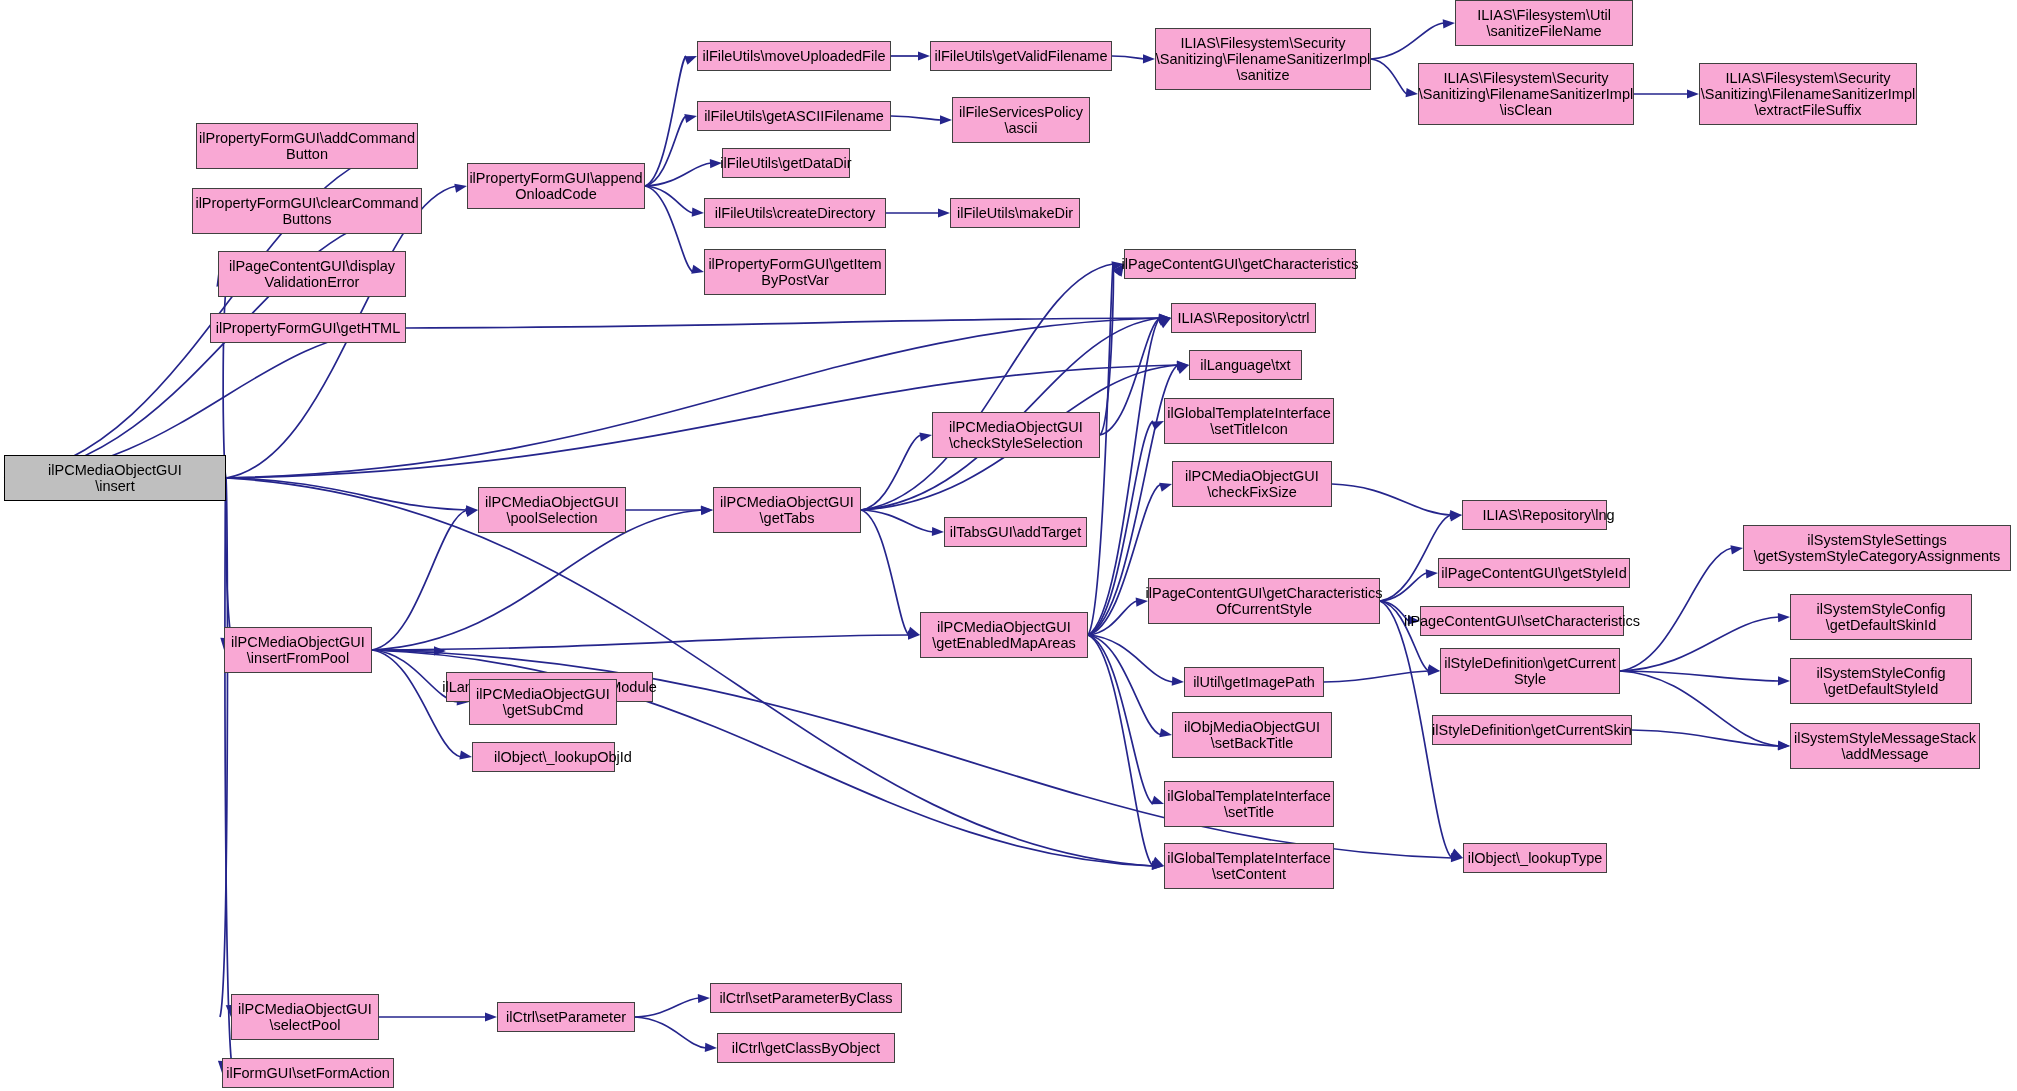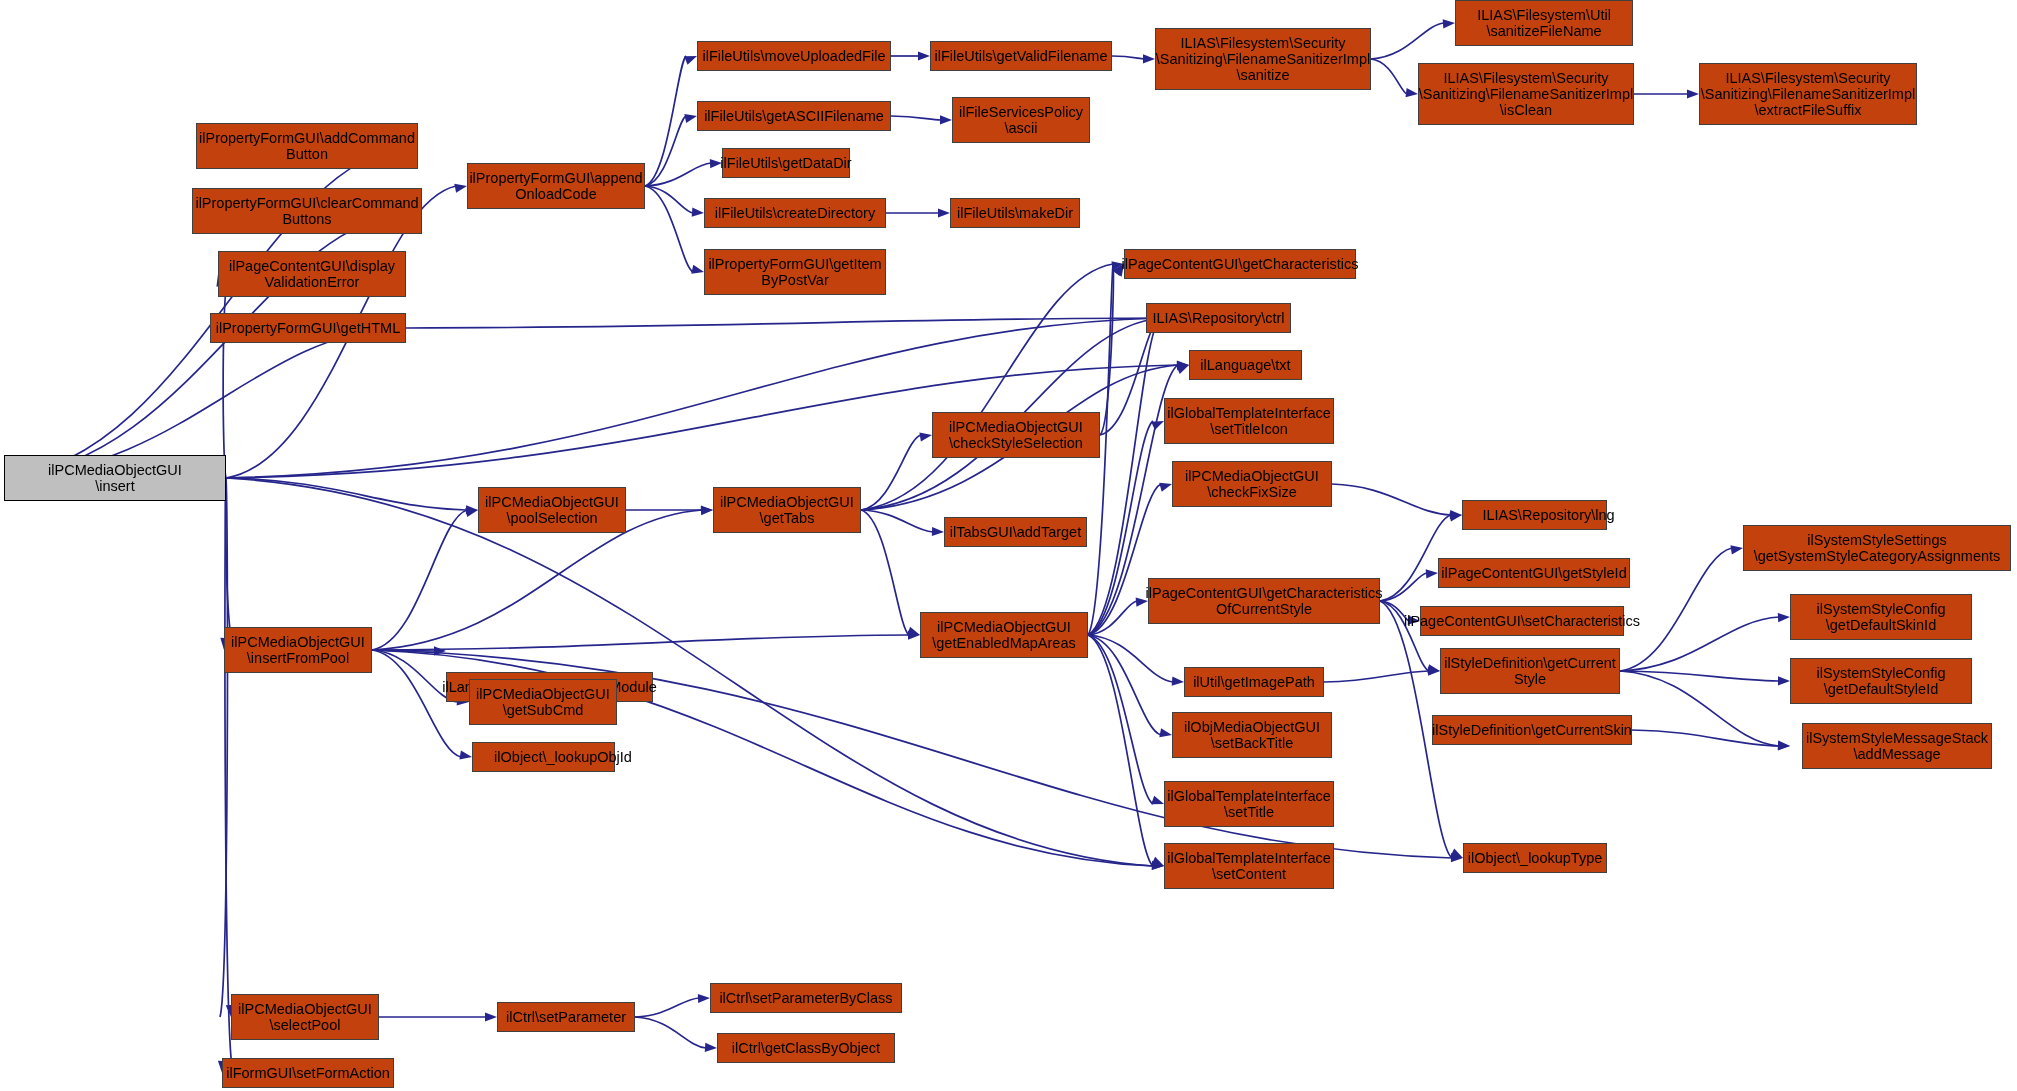--- a/index.html
+++ b/index.html
@@ -1,19 +1,19 @@
 <!DOCTYPE html>
 <html><head>
 <meta charset="utf-8">
 <style>
   html,body{margin:0;padding:0;background:#ffffff;}
   #canvas{position:relative;width:2017px;height:1091px;background:#ffffff;
           font-family:"Liberation Sans","DejaVu Sans",sans-serif;overflow:hidden;}
   .node{position:absolute;box-sizing:border-box;border:1.4px solid #404040;
-        background:#c2410c;color:#000000;display:flex;align-items:center;
+        background:#f9a8d4;color:#000000;display:flex;align-items:center;
         justify-content:center;text-align:center;font-size:14.5px;line-height:1.12;
         white-space:pre-line;padding:1px 4px;}
   .node.root{background:#bfbfbf;border-color:#000000;}
   svg.edges{position:absolute;left:0;top:0;width:2017px;height:1091px;pointer-events:none;}
   svg.edges path{fill:none;stroke:#25258c;stroke-width:1.7px;}
   svg.edges polygon{fill:#25258c;stroke:none;}
 </style>
 </head>
 <body>
 
@@ -196,21 +196,21 @@
       <div class="node" style="left: 944px; top: 517px; width: 143px; height: 30px;">ilTabsGUI\addTarget</div>
       <div class="node" style="left: 224px; top: 627px; width: 148px; height: 46px;">ilPCMediaObjectGUI
 \insertFromPool</div>
       <div class="node" style="left: 446px; top: 672px; width: 207px; height: 30px;">ilLanguage\loadLanguageModule</div>
       <div class="node" style="left: 469px; top: 679px; width: 148px; height: 46px;">ilPCMediaObjectGUI
 \getSubCmd</div>
       <div class="node" style="left: 472px; top: 742px; width: 143px; height: 30px; padding-left: 43px;">ilObject\_lookupObjId</div>
       <div class="node" style="left: 920px; top: 612px; width: 168px; height: 46px;">ilPCMediaObjectGUI
 \getEnabledMapAreas</div>
       <div class="node" style="left: 1124px; top: 249px; width: 232px; height: 30px;">ilPageContentGUI\getCharacteristics</div>
-      <div class="node" style="left: 1146px; top: 303px; width: 145px; height: 30px;">ILIAS\Repository\ctrl</div>
+      <div class="node" style="left: 1171px; top: 303px; width: 145px; height: 30px;">ILIAS\Repository\ctrl</div>
       <div class="node" style="left: 1189px; top: 350px; width: 113px; height: 30px;">ilLanguage\txt</div>
       <div class="node" style="left: 1164px; top: 398px; width: 170px; height: 46px;">ilGlobalTemplateInterface
 \setTitleIcon</div>
       <div class="node" style="left: 1172px; top: 461px; width: 160px; height: 46px;">ilPCMediaObjectGUI
 \checkFixSize</div>
       <div class="node" style="left: 1148px; top: 578px; width: 232px; height: 46px;">ilPageContentGUI\getCharacteristics
 OfCurrentStyle</div>
       <div class="node" style="left: 1184px; top: 667px; width: 140px; height: 30px;">ilUtil\getImagePath</div>
       <div class="node" style="left: 1172px; top: 712px; width: 160px; height: 46px;">ilObjMediaObjectGUI
 \setBackTitle</div>
@@ -224,21 +224,21 @@
       <div class="node" style="left: 1440px; top: 648px; width: 180px; height: 46px;">ilStyleDefinition\getCurrent
 Style</div>
       <div class="node" style="left: 1432px; top: 715px; width: 200px; height: 30px;">ilStyleDefinition\getCurrentSkin</div>
       <div class="node" style="left: 1463px; top: 843px; width: 144px; height: 30px;">ilObject\_lookupType</div>
       <div class="node" style="left: 1743px; top: 525px; width: 268px; height: 46px;">ilSystemStyleSettings
 \getSystemStyleCategoryAssignments</div>
       <div class="node" style="left: 1790px; top: 594px; width: 182px; height: 46px;">ilSystemStyleConfig
 \getDefaultSkinId</div>
       <div class="node" style="left: 1790px; top: 658px; width: 182px; height: 46px;">ilSystemStyleConfig
 \getDefaultStyleId</div>
-      <div class="node" style="left: 1790px; top: 723px; width: 190px; height: 46px; margin-left: 12px;">ilSystemStyleMessageStack
+      <div class="node" style="left: 1790px; top: 723px; width: 190px; height: 46px;">ilSystemStyleMessageStack
 \addMessage</div>
       <div class="node" style="left: 231px; top: 994px; width: 148px; height: 46px;">ilPCMediaObjectGUI
 \selectPool</div>
       <div class="node" style="left: 497px; top: 1002px; width: 138px; height: 30px;">ilCtrl\setParameter</div>
       <div class="node" style="left: 710px; top: 983px; width: 192px; height: 30px;">ilCtrl\setParameterByClass</div>
       <div class="node" style="left: 717px; top: 1033px; width: 178px; height: 30px;">ilCtrl\getClassByObject</div>
       <div class="node" style="left: 222px; top: 1058px; width: 172px; height: 30px;">ilFormGUI\setFormAction</div>
     </div>
 </div>
 

